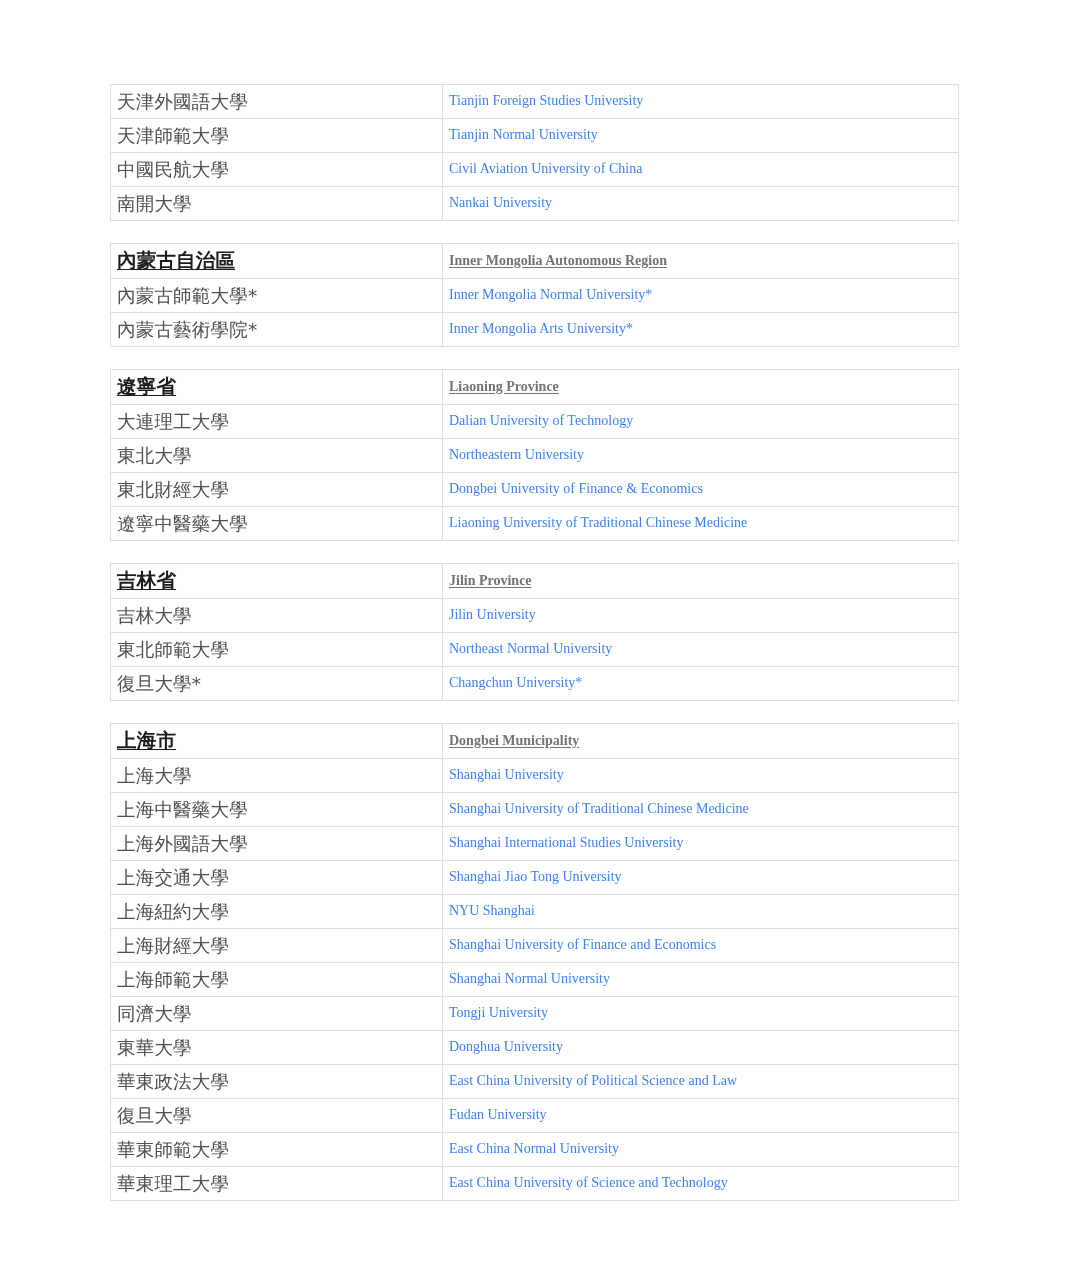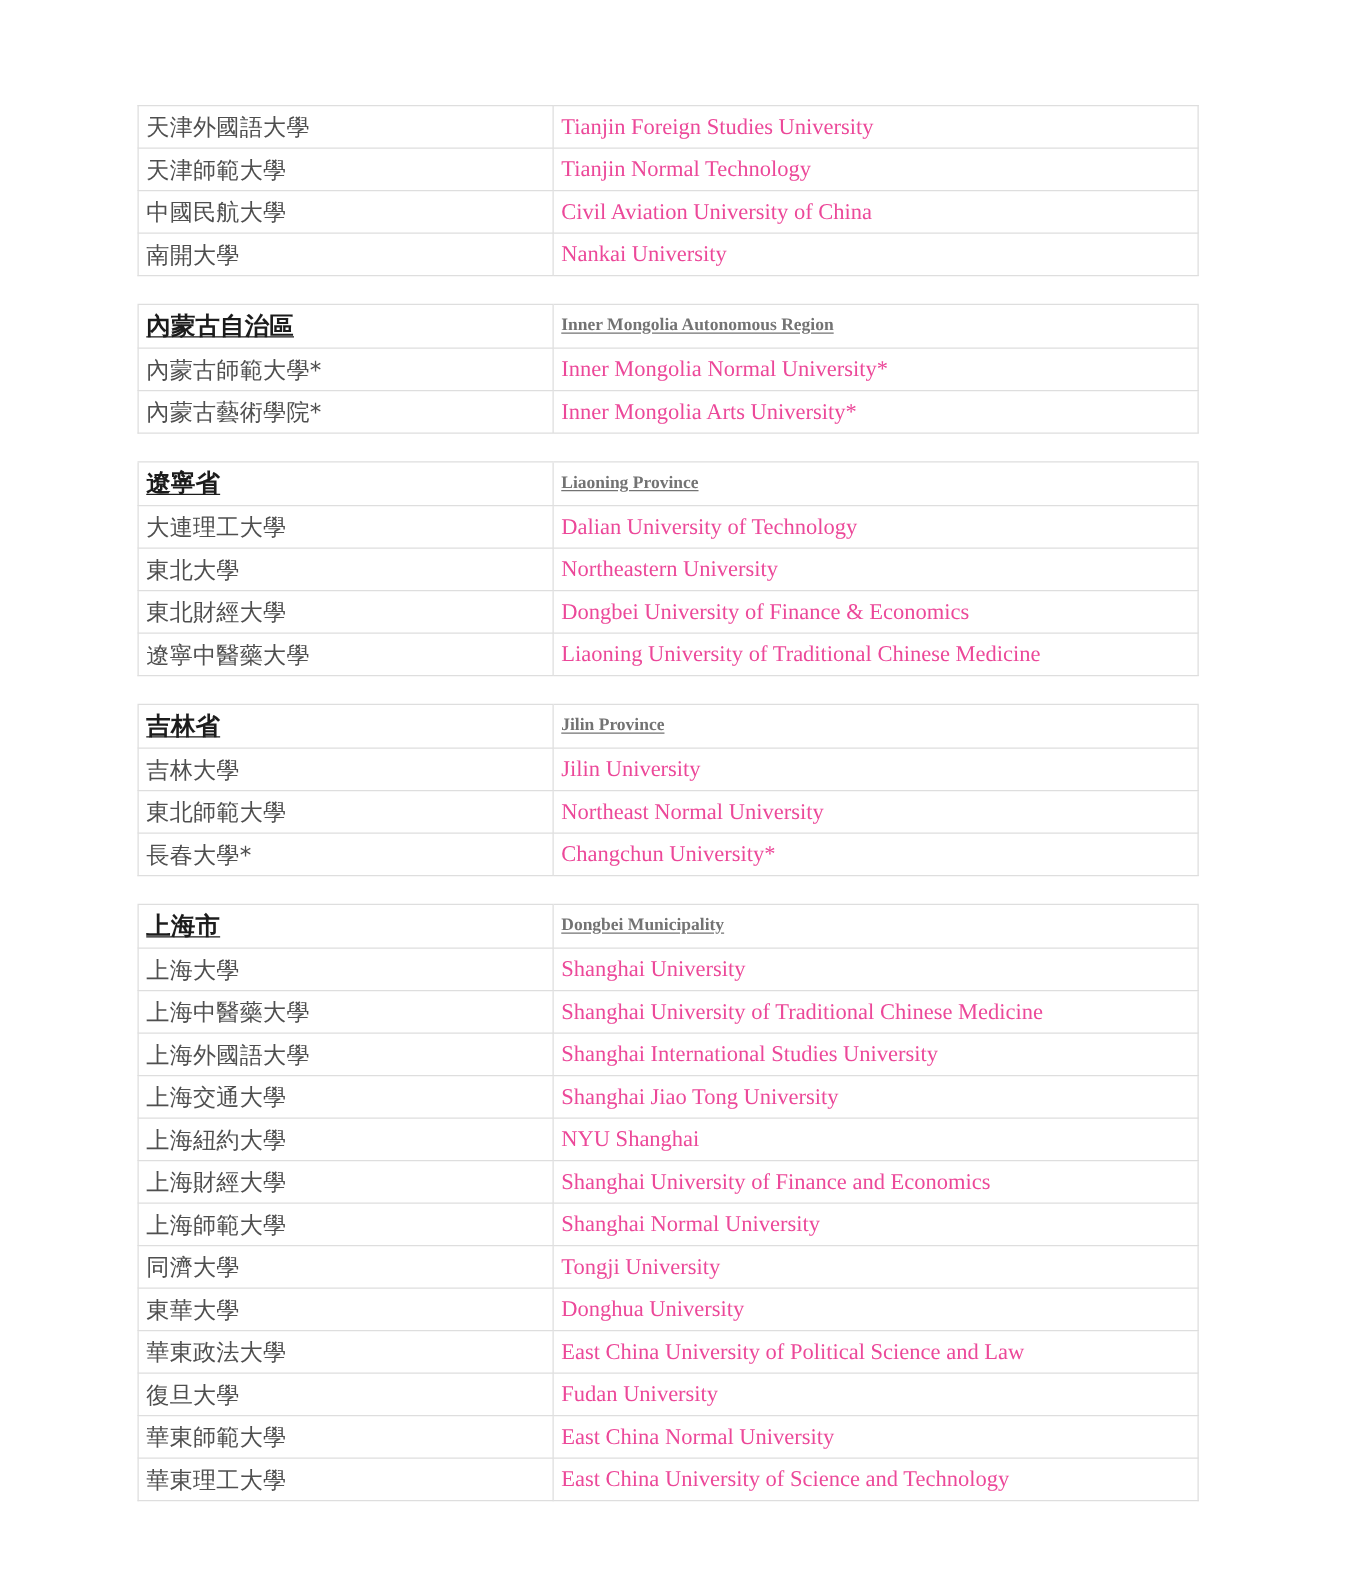--- a/index.html
+++ b/index.html
@@ -44,22 +44,22 @@
     white-space: nowrap;
   }
   td.zh {
     font-family: "DejaVu Sans", sans-serif;
     font-size: 18.5px;
     color: #4f4f4f;
     letter-spacing: 0.2px;
   }
   td.en {
     font-family: "Liberation Serif", serif;
-    font-size: 18px;
-    color: #ec4899;
+    font-size: 14px;
+    color: #3b82f6;
     padding-left: 10px;
   }
   tr.region td {
     font-weight: bold;
   }
   tr.region td.zh span.txt,
   tr.region td.en span.txt {
     text-decoration: underline;
     text-underline-offset: 2px;
     margin-top: 28px;
@@ -93,21 +93,21 @@
         <col class="c-zh">
         <col class="c-en">
       </colgroup>
       <tbody id="table-body">
           <tr class="entry">
             <td class="zh">天津外國語大學</td>
             <td class="en">Tianjin Foreign Studies University</td>
           </tr>
           <tr class="entry">
             <td class="zh">天津師範大學</td>
-            <td class="en">Tianjin Normal Technology</td>
+            <td class="en">Tianjin Normal University</td>
           </tr>
           <tr class="entry">
             <td class="zh">中國民航大學</td>
             <td class="en">Civil Aviation University of China</td>
           </tr>
           <tr class="entry">
             <td class="zh">南開大學</td>
             <td class="en">Nankai University</td>
           </tr>
           <tr class="spacer">
@@ -160,21 +160,21 @@
           </tr>
           <tr class="entry">
             <td class="zh">吉林大學</td>
             <td class="en">Jilin University</td>
           </tr>
           <tr class="entry">
             <td class="zh">東北師範大學</td>
             <td class="en">Northeast Normal University</td>
           </tr>
           <tr class="entry">
-            <td class="zh">長春大學*</td>
+            <td class="zh">復旦大學*</td>
             <td class="en">Changchun University*</td>
           </tr>
           <tr class="spacer">
             <td></td>
             <td></td>
           </tr>
           <tr class="region">
             <td class="zh"><span class="txt">上海市</span></td>
             <td class="en"><span class="txt">Dongbei Municipality</span></td>
           </tr>

